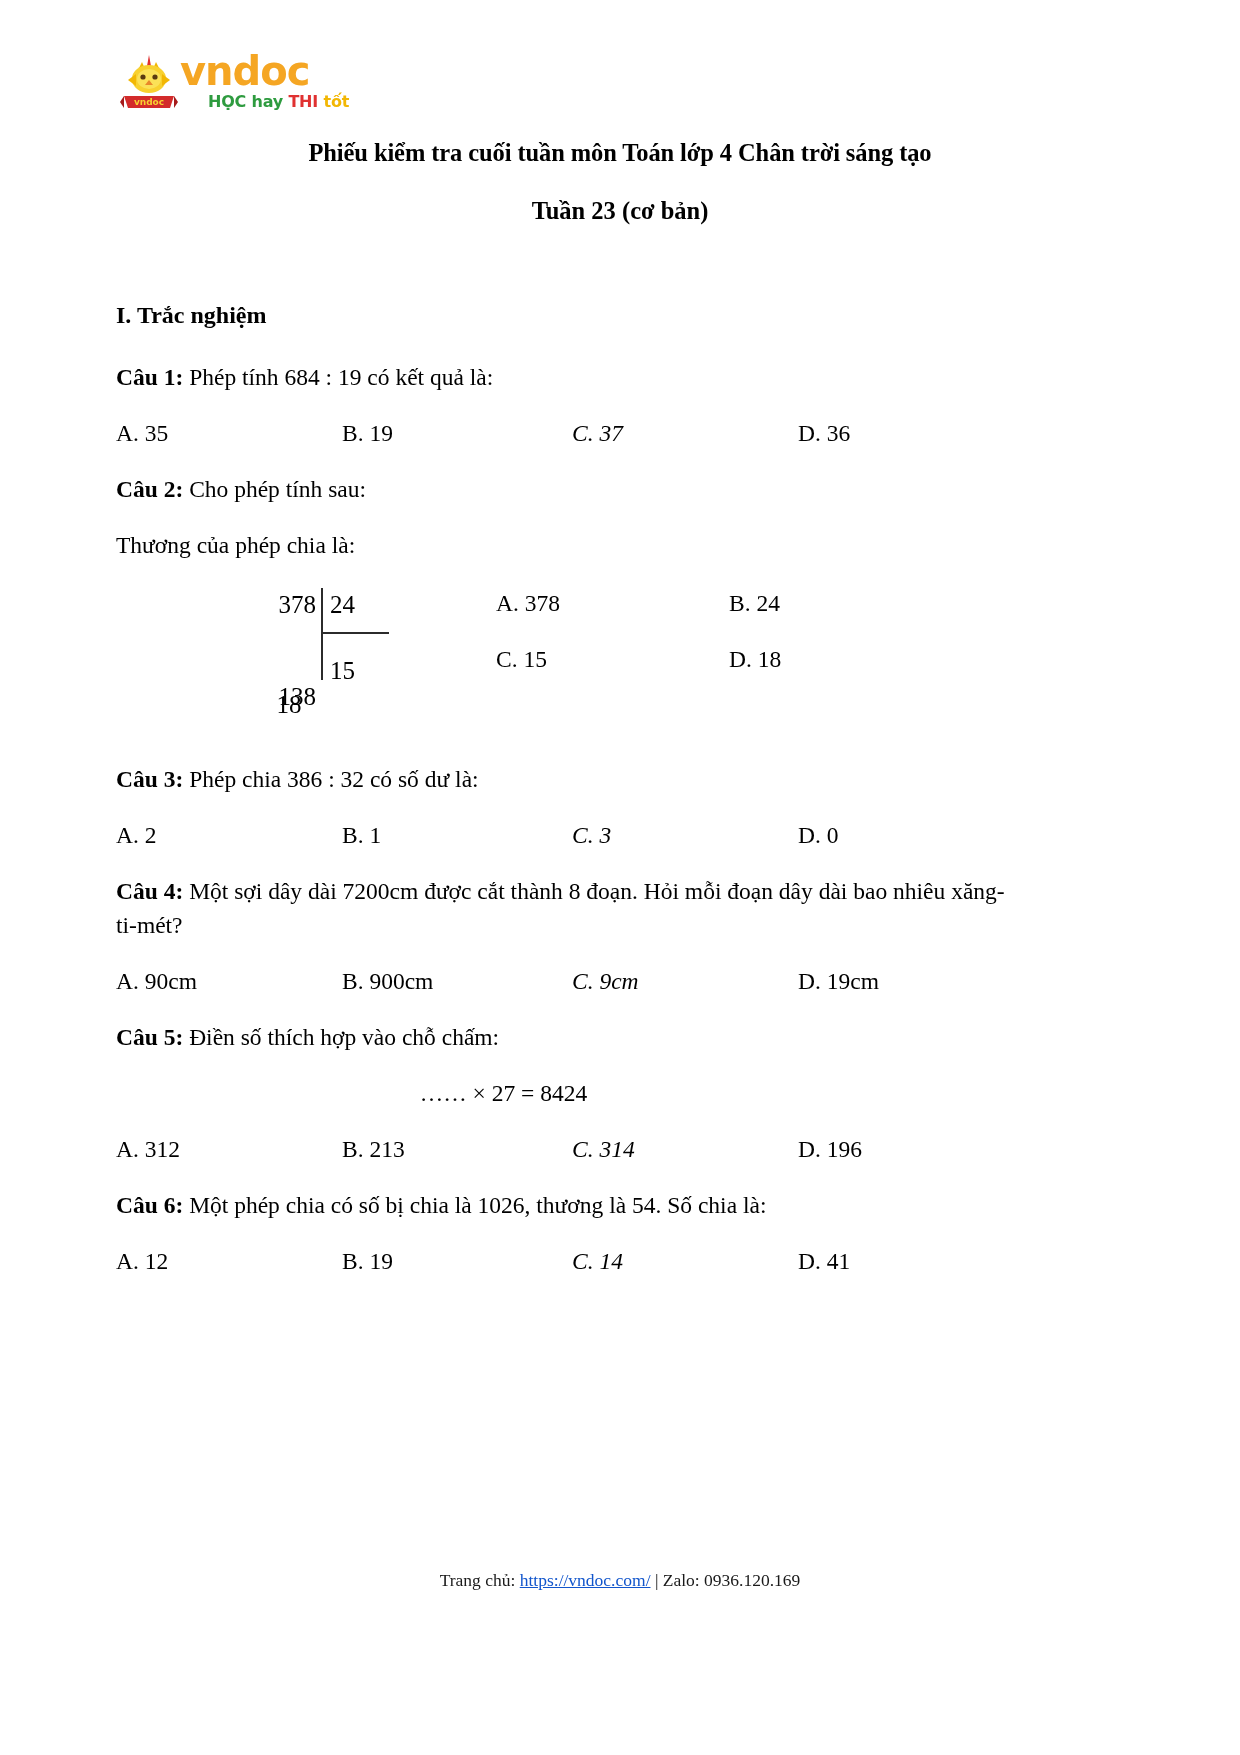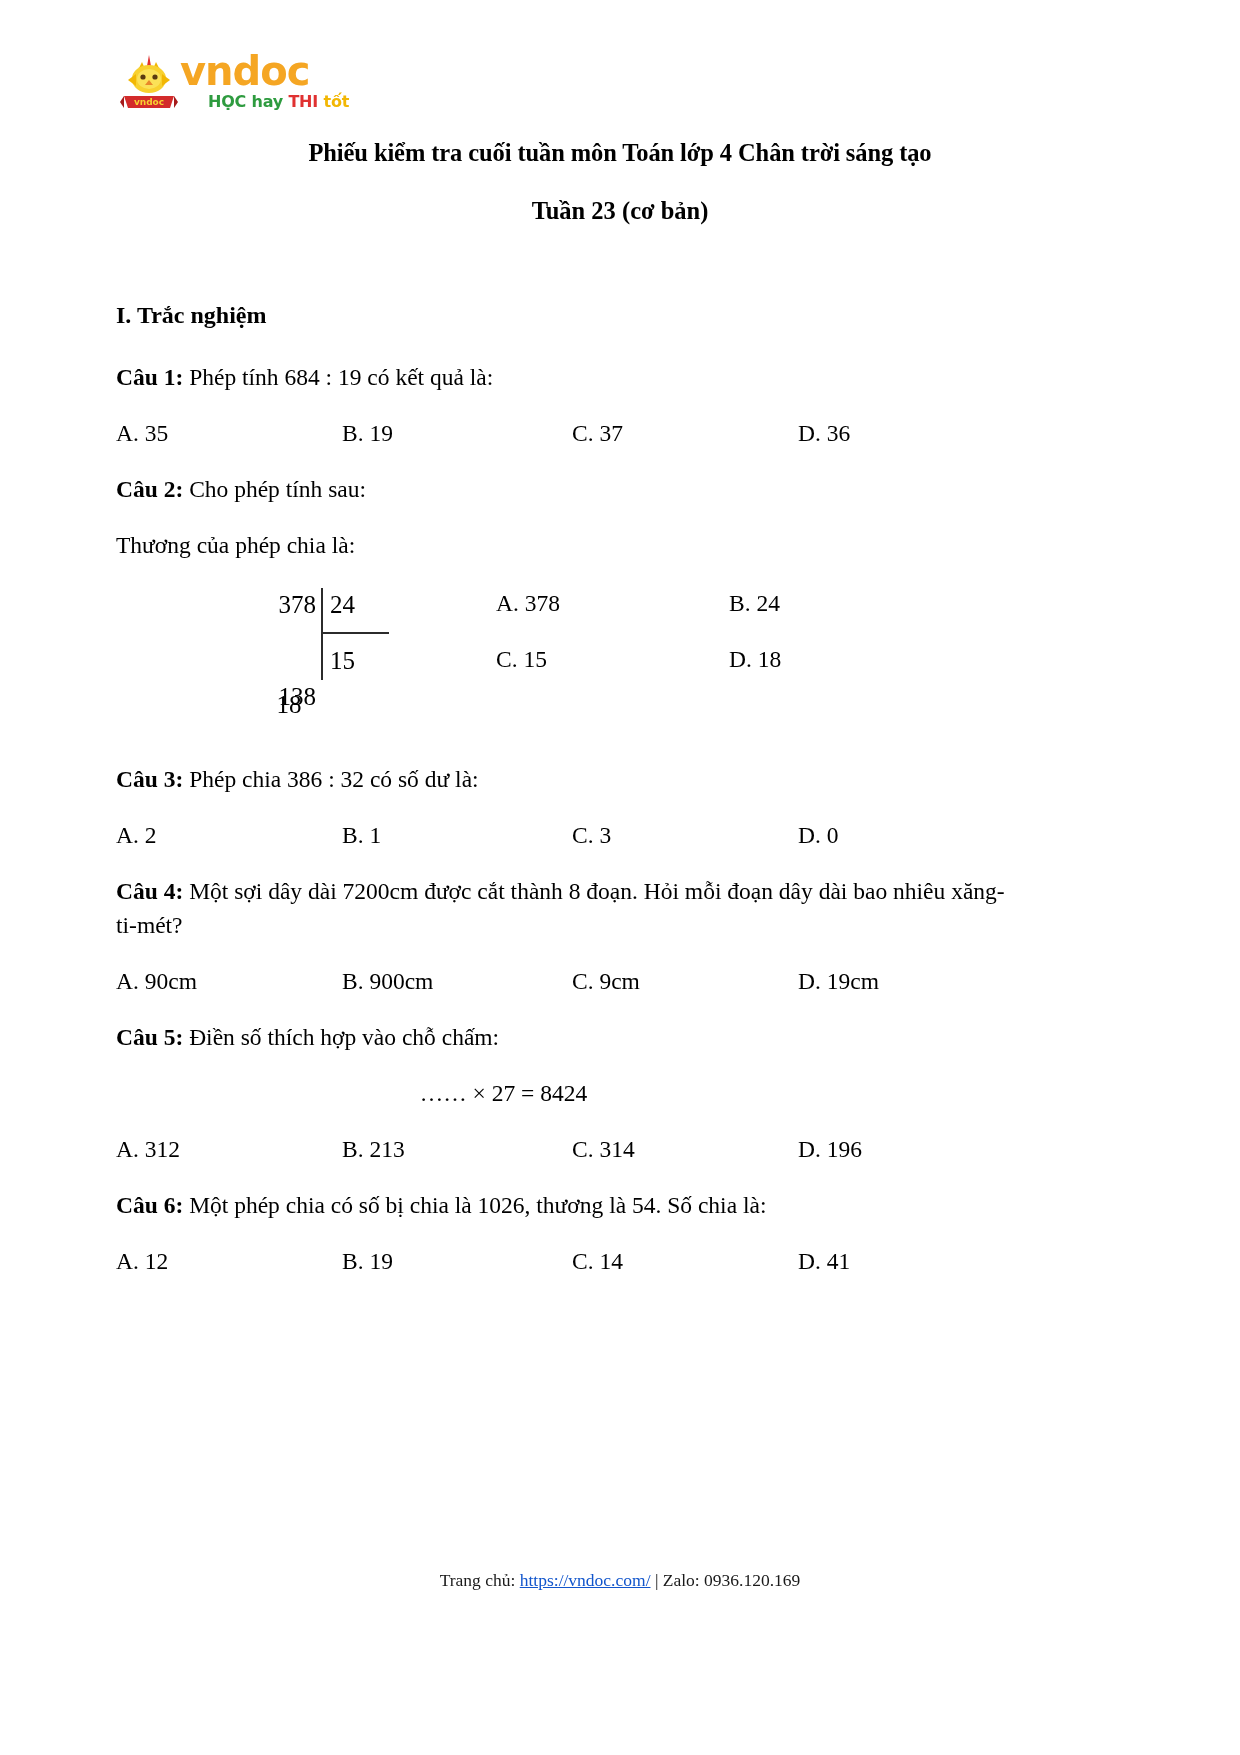--- a/index.html
+++ b/index.html
@@ -117,21 +117,21 @@
     font-size: 23.5px;
     line-height: 34px;
   }
   .opts span {
     position: absolute;
     top: 0;
     white-space: nowrap;
   }
   .opt-a { left: 0px; }
   .opt-b { left: 226px; }
-  .opt-c { left: 456px; }
+  .opt-c { left: 456px; font-style: italic; }
   .opt-d { left: 682px; }
 
   
   .division-row {
     position: relative;
     height: 152px;
     margin: 16px 0 26px 0;
   }
   .division {
     position: absolute;
@@ -159,21 +159,21 @@
     position: absolute;
     left: 0;
     top: 72px;
     width: 74px;
     text-align: right;
     margin-top: 24px;
   }
   .div-quotient {
     position: absolute;
     left: 88px;
-    top: 60px;
+    top: 70px;
     text-align: right;
   }
   .div-remainder2 {
     position: absolute;
     left: 10px;
     top: 104px;
     width: 74px;
     text-align: center;
     font-family: Liberation Serif, serif;
   }

